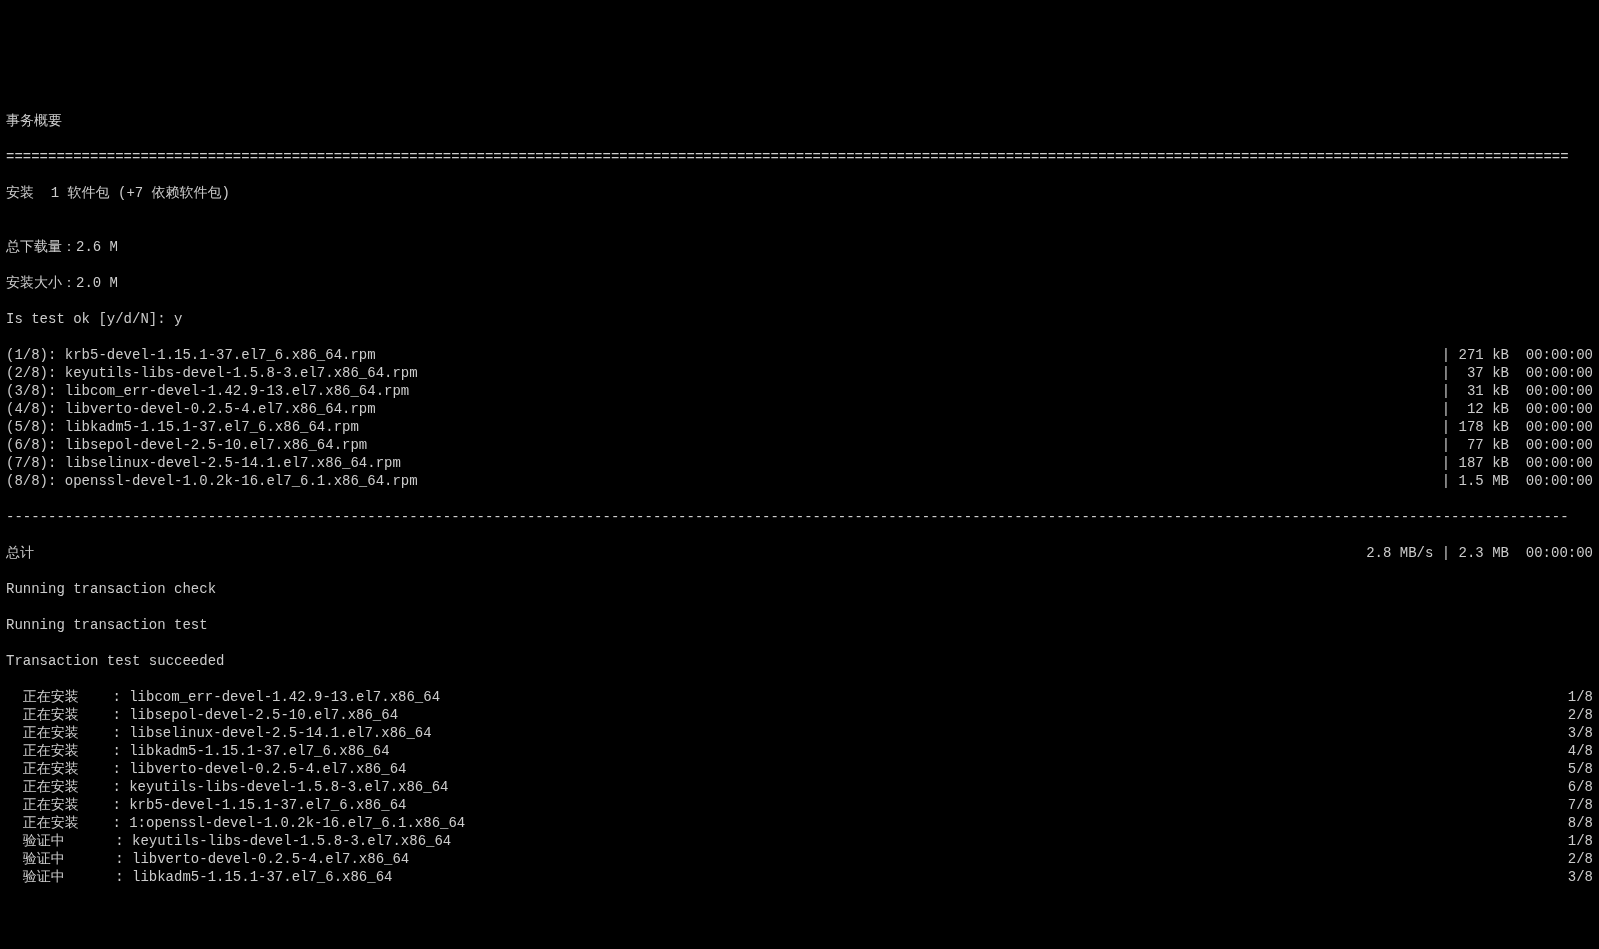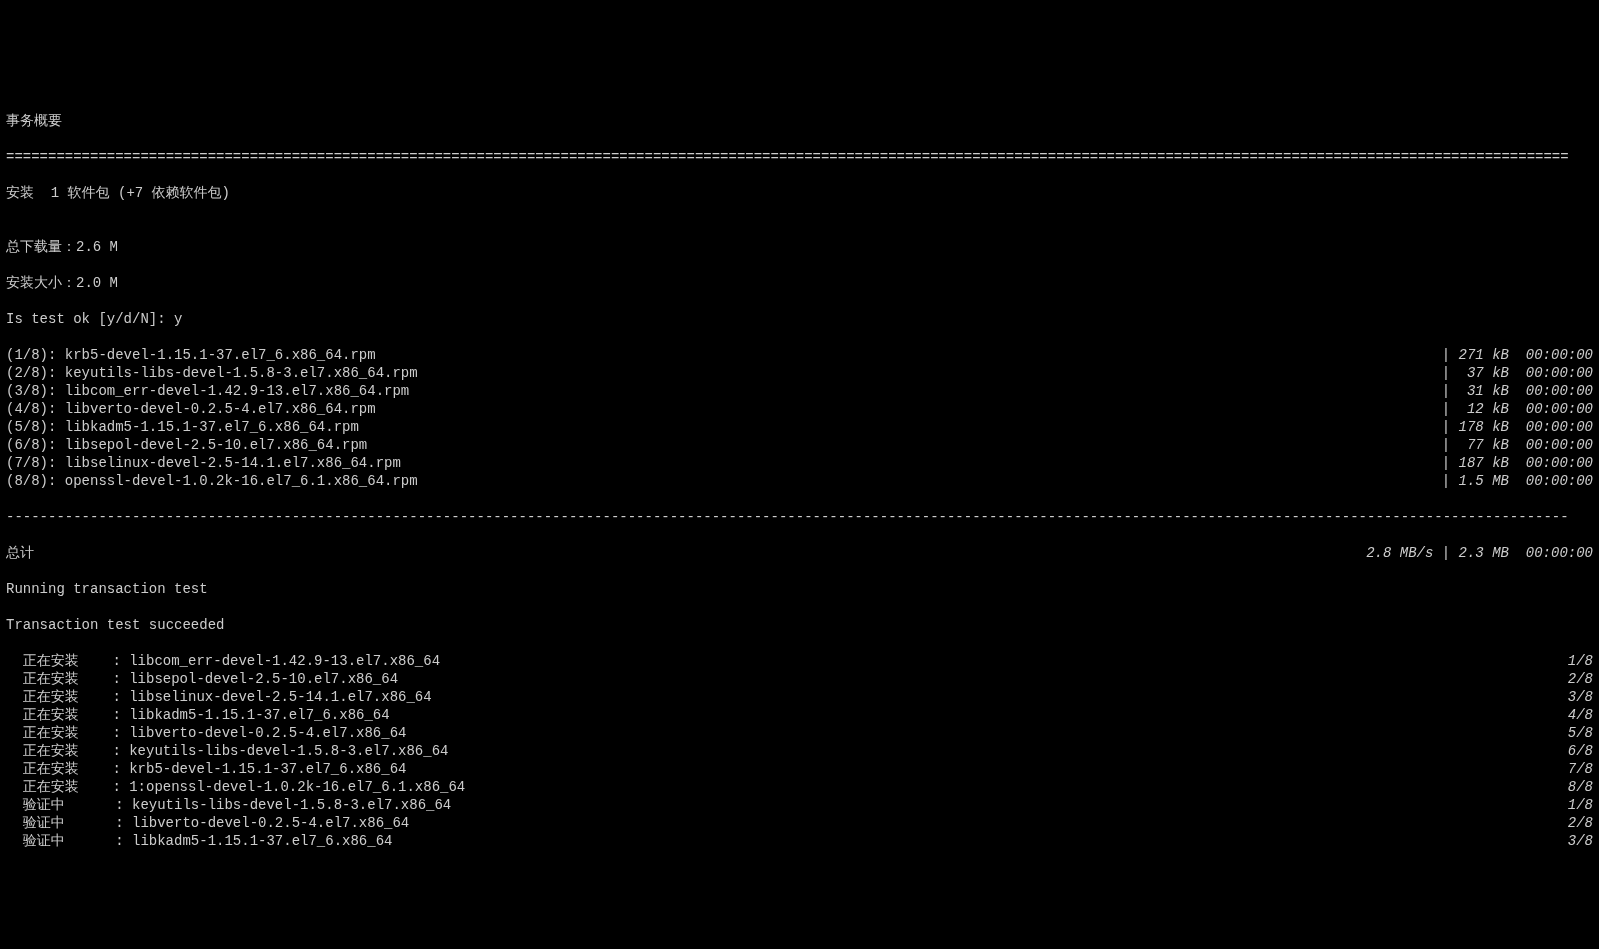--- a/index.html
+++ b/index.html
@@ -18,21 +18,20 @@
   .row {
     display: flex;
     justify-content: space-between;
   }
   .row .left {
     flex: 0 0 auto;
   }
   .row .right {
     flex: 0 0 auto;
     text-align: right;
-    font-style: italic;
   }
   .sep {
     overflow: hidden;
     color: #ccc;
   }
 </style>
 </head>
 <body>
 
 
@@ -41,20 +40,21 @@
 <div>事务概要</div>
 <div class="sep">==========================================================================================================================================================================================</div>
 <div>安装  1 软件包 (+7 依赖软件包)</div>
 <div></div>
 <div>总下载量：2.6 M</div>
 <div>安装大小：2.0 M</div>
 <div>Is test ok [y/d/N]: y</div>
 <div id="downloads"><div class="row"><span class="left">(1/8): krb5-devel-1.15.1-37.el7_6.x86_64.rpm</span><span class="right">| 271 kB  00:00:00</span></div><div class="row"><span class="left">(2/8): keyutils-libs-devel-1.5.8-3.el7.x86_64.rpm</span><span class="right">|  37 kB  00:00:00</span></div><div class="row"><span class="left">(3/8): libcom_err-devel-1.42.9-13.el7.x86_64.rpm</span><span class="right">|  31 kB  00:00:00</span></div><div class="row"><span class="left">(4/8): libverto-devel-0.2.5-4.el7.x86_64.rpm</span><span class="right">|  12 kB  00:00:00</span></div><div class="row"><span class="left">(5/8): libkadm5-1.15.1-37.el7_6.x86_64.rpm</span><span class="right">| 178 kB  00:00:00</span></div><div class="row"><span class="left">(6/8): libsepol-devel-2.5-10.el7.x86_64.rpm</span><span class="right">|  77 kB  00:00:00</span></div><div class="row"><span class="left">(7/8): libselinux-devel-2.5-14.1.el7.x86_64.rpm</span><span class="right">| 187 kB  00:00:00</span></div><div class="row"><span class="left">(8/8): openssl-devel-1.0.2k-16.el7_6.1.x86_64.rpm</span><span class="right">| 1.5 MB  00:00:00</span></div></div>
 <div class="sep">------------------------------------------------------------------------------------------------------------------------------------------------------------------------------------------</div>
 <div class="row"><span class="left">总计</span><span class="right">2.8 MB/s | 2.3 MB  00:00:00</span></div>
+<div>Running transaction check</div>
 <div>Running transaction test</div>
 <div>Transaction test succeeded</div>
 <div id="steps"><div class="row"><span class="left">  正在安装    : libcom_err-devel-1.42.9-13.el7.x86_64</span><span class="right">1/8</span></div><div class="row"><span class="left">  正在安装    : libsepol-devel-2.5-10.el7.x86_64</span><span class="right">2/8</span></div><div class="row"><span class="left">  正在安装    : libselinux-devel-2.5-14.1.el7.x86_64</span><span class="right">3/8</span></div><div class="row"><span class="left">  正在安装    : libkadm5-1.15.1-37.el7_6.x86_64</span><span class="right">4/8</span></div><div class="row"><span class="left">  正在安装    : libverto-devel-0.2.5-4.el7.x86_64</span><span class="right">5/8</span></div><div class="row"><span class="left">  正在安装    : keyutils-libs-devel-1.5.8-3.el7.x86_64</span><span class="right">6/8</span></div><div class="row"><span class="left">  正在安装    : krb5-devel-1.15.1-37.el7_6.x86_64</span><span class="right">7/8</span></div><div class="row"><span class="left">  正在安装    : 1:openssl-devel-1.0.2k-16.el7_6.1.x86_64</span><span class="right">8/8</span></div><div class="row"><span class="left">  验证中      : keyutils-libs-devel-1.5.8-3.el7.x86_64</span><span class="right">1/8</span></div><div class="row"><span class="left">  验证中      : libverto-devel-0.2.5-4.el7.x86_64</span><span class="right">2/8</span></div><div class="row"><span class="left">  验证中      : libkadm5-1.15.1-37.el7_6.x86_64</span><span class="right">3/8</span></div></div>
 <div></div>
 
 
 <div></div>
 
 
 

